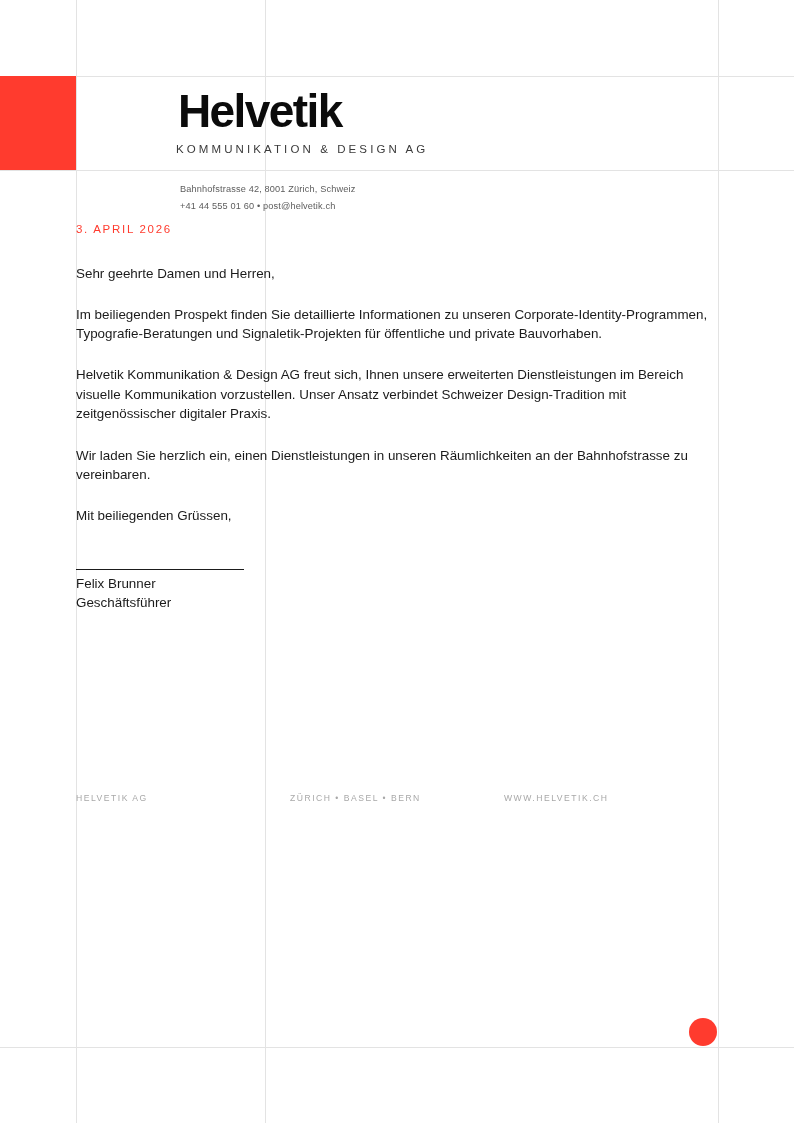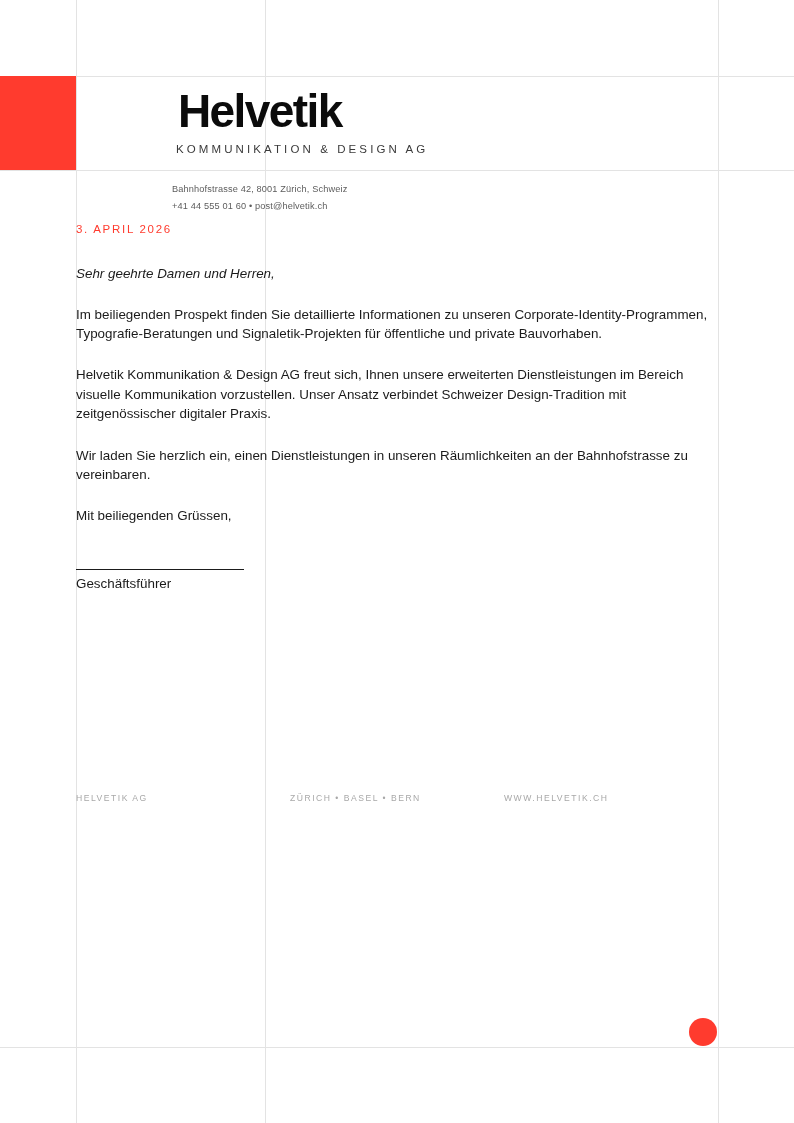--- a/index.html
+++ b/index.html
@@ -88,21 +88,21 @@
   .tagline {
     font-size: 11.5px;
     font-weight: 400;
     letter-spacing: 3.1px;
     color: #3a3a3a;
     margin: 10px 0 0 6px;
     line-height: 1;
   }
   .contact {
     margin-top: 25px;
-    margin-left: 2px;
+    margin-left: 10px;
   }
   .contact-line {
     font-size: 9.2px;
     color: #5c5c5c;
     line-height: 17px;
     letter-spacing: 0.15px;
   }
 
   
   .letter-body {
@@ -118,21 +118,20 @@
     letter-spacing: 1.7px;
     color: #ff3b2e;
     margin: 0 0 28px 0;
     line-height: 1;
   }
   .salutation {
     font-size: 13.4px;
     color: #1b1b1b;
     margin: 0 0 22px 0;
     line-height: 19px;
-    font-style: italic;
   }
   .para {
     font-size: 13.4px;
     color: #1b1b1b;
     margin: 0 0 22px 0;
     line-height: 19.4px;
   }
   .closing {
     font-size: 13.4px;
     color: #1b1b1b;
@@ -207,20 +206,21 @@
   <main class="letter-body">
     <div class="date">3. APRIL 2026</div>
     <p class="salutation">Sehr geehrte Damen und Herren,</p>
     <p class="para">Im beiliegenden Prospekt finden Sie detaillierte Informationen zu unseren Corporate-Identity-Programmen, Typografie-Beratungen und Signaletik-Projekten für öffentliche und private Bauvorhaben.</p>
     <p class="para">Helvetik Kommunikation &amp; Design AG freut sich, Ihnen unsere erweiterten Dienstleistungen im Bereich visuelle Kommunikation vorzustellen. Unser Ansatz verbindet Schweizer Design-Tradition mit zeitgenössischer digitaler Praxis.</p>
     <p class="para">Wir laden Sie herzlich ein, einen Dienstleistungen in unseren Räumlichkeiten an der Bahnhofstrasse zu vereinbaren.</p>
     <p class="closing">Mit beiliegenden Grüssen,</p>
 
     <div class="signature">
       <div class="sig-rule"></div>
+      <div class="sig-name">Felix Brunner</div>
       <div class="sig-role">Geschäftsführer</div>
     </div>
   </main>
 
   <footer class="footer">
     <div class="footer-col fc1">HELVETIK AG</div>
     <div class="footer-col fc2">ZÜRICH • BASEL • BERN</div>
     <div class="footer-col fc3">WWW.HELVETIK.CH</div>
   </footer>
 

